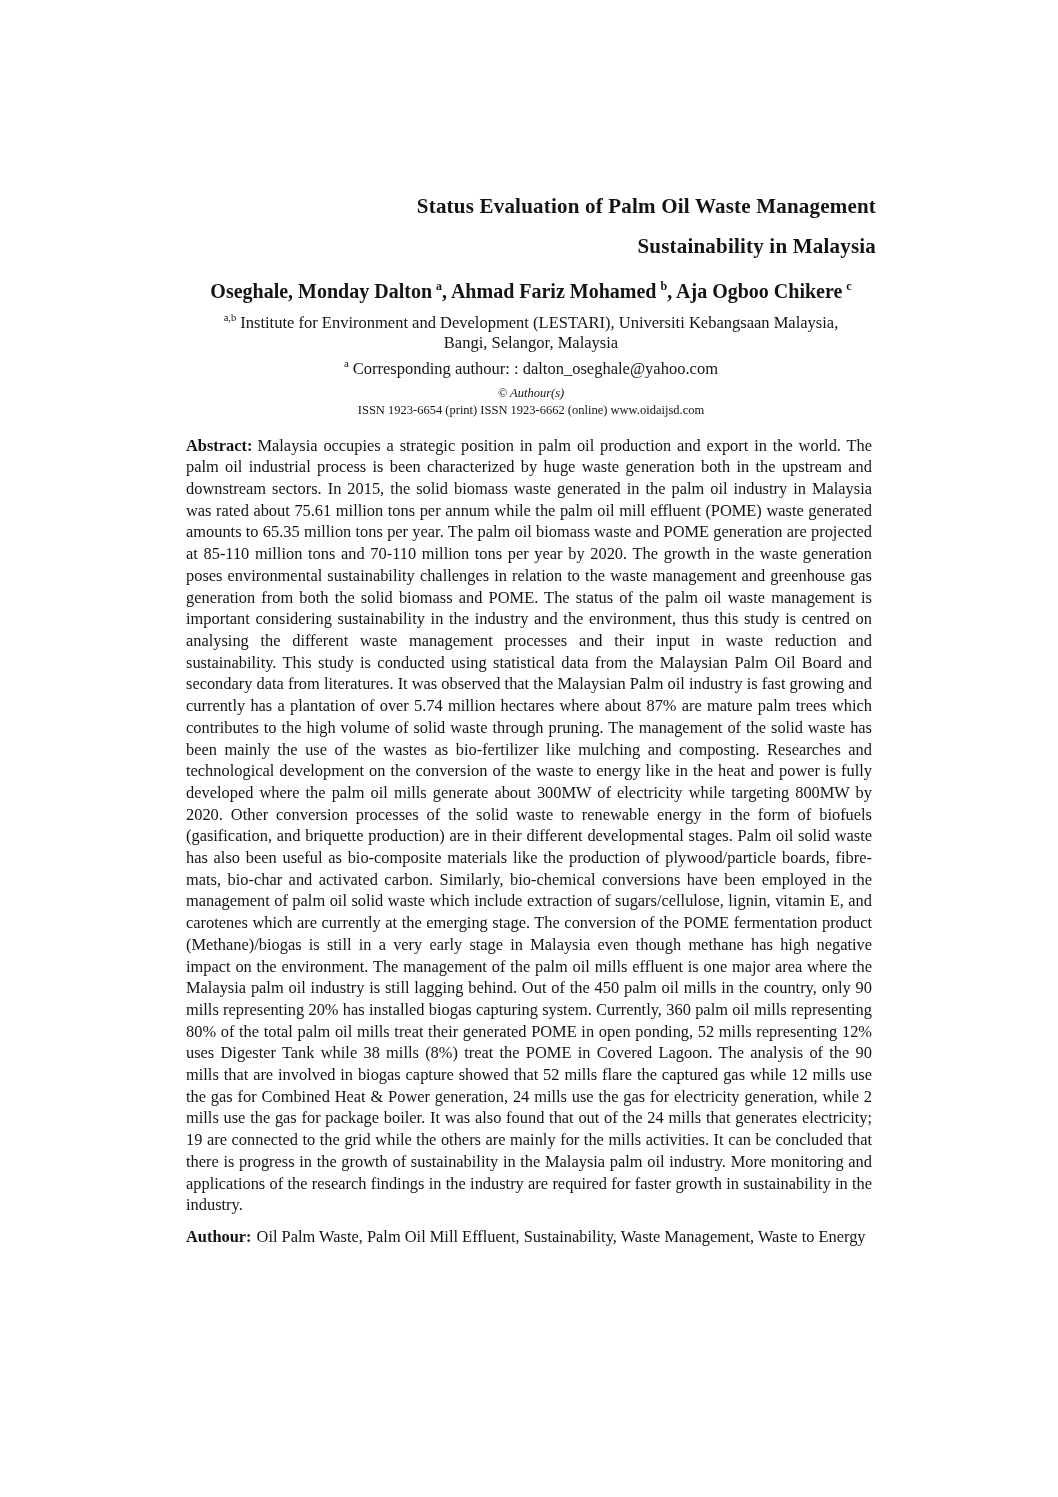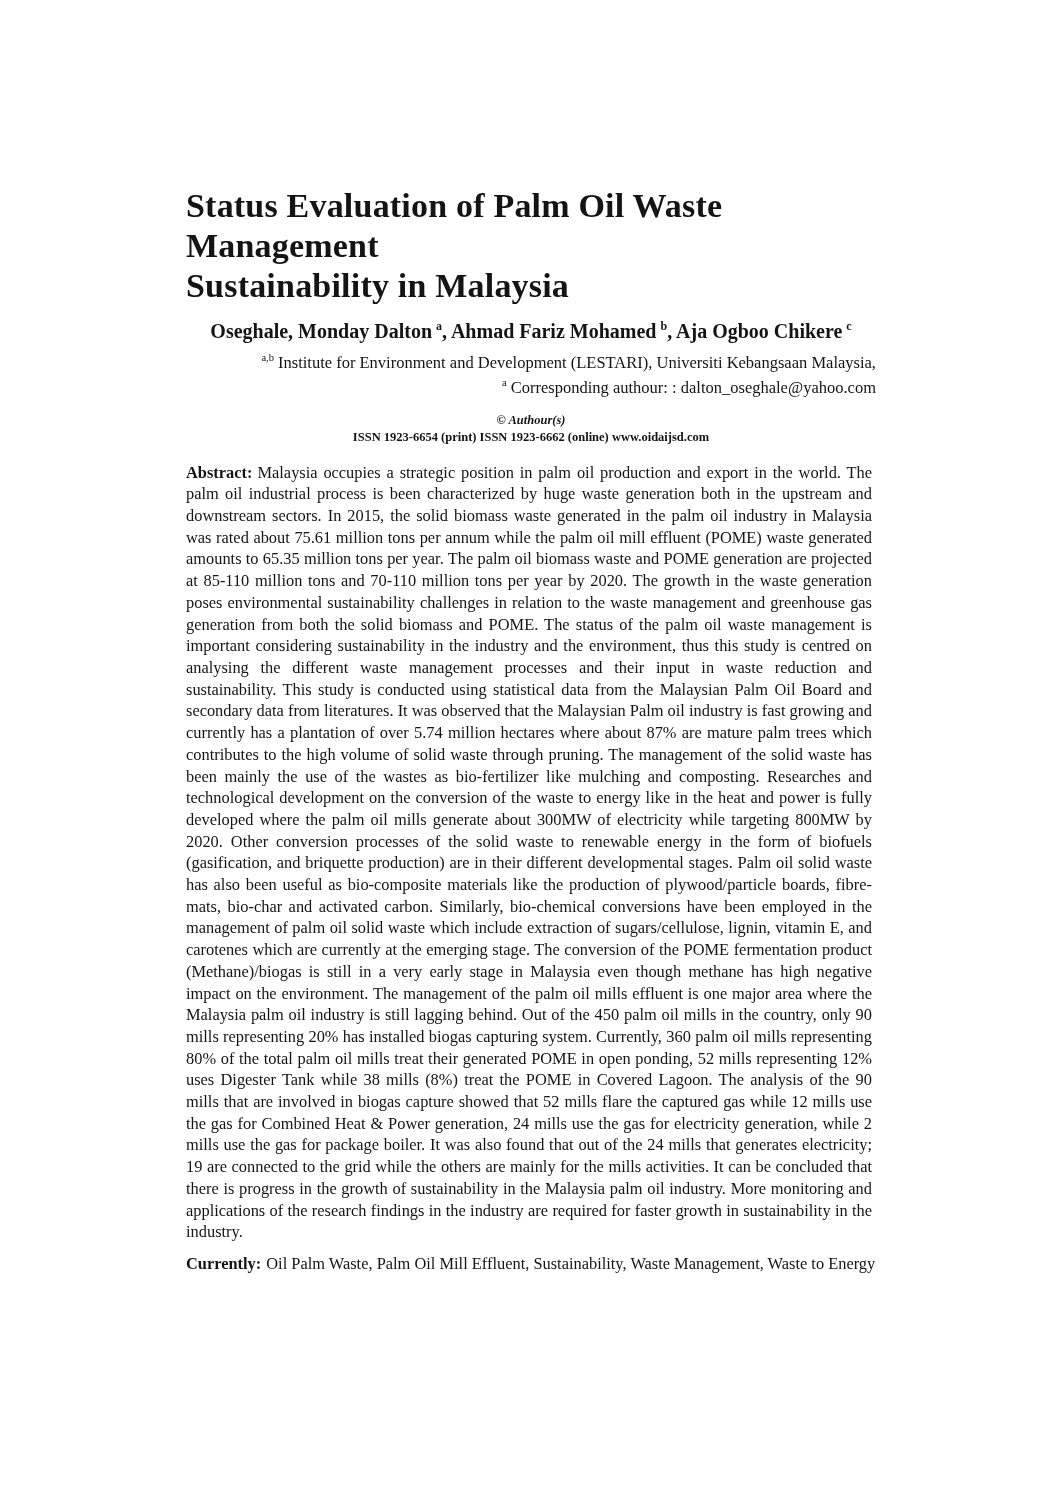--- a/index.html
+++ b/index.html
@@ -15,56 +15,56 @@
     position: relative;
     overflow: hidden;
   }
   .doc {
     position: absolute;
     left: 186px;
     top: 186px;
     width: 690px;
   }
   .title {
-    text-align: left;
+    text-align: right;
     font-weight: bold;
-    font-size: 34px;
+    font-size: 21px;
     line-height: 40px;
     letter-spacing: 0.2px;
   }
   .authors {
     text-align: center;
     font-weight: bold;
     font-size: 20px;
     line-height: 26px;
     margin-top: 7px;
   }
   .authors sup {
     font-size: 12px;
     margin-left: 4px;
     font-weight: bold;
   }
   .affils {
     margin-top: 3px;
   }
   .affil-row {
-    text-align: right;
+    text-align: center;
     font-size: 16.5px;
     line-height: 21px;
   }
   .affil-row sup {
     font-size: 10.5px;
     margin-right: 4px;
   }
   .imprint {
-    margin-top: 14px;
+    margin-top: 6px;
     text-align: center;
     font-size: 12.5px;
     line-height: 17px;
-    font-weight: bold;
+    font-weight: normal;
   }
   .imprint .copyright-line {
     font-style: italic;
   }
   .abstract {
     margin: 16px 4px 0 0;
     text-align: justify;
     font-size: 16.4px;
     line-height: 21.7px;
   }
@@ -87,25 +87,26 @@
 
   <div class="title">
     <div>Status Evaluation of Palm Oil Waste Management</div>
     <div>Sustainability in Malaysia</div>
   </div>
 
   <div class="authors"><span>Oseghale, Monday Dalton</span><sup>a</sup><span>, Ahmad Fariz Mohamed</span><sup>b</sup><span>, Aja Ogboo Chikere</span><sup>c</sup></div>
 
   <div class="affils">
     <div class="affil-row"><sup>a,b</sup><span>Institute for Environment and Development (LESTARI), Universiti Kebangsaan Malaysia,</span></div>
+    <div class="affil-row"><span>Bangi, Selangor, Malaysia</span></div>
     <div class="affil-row"><sup>a</sup><span>Corresponding authour: : dalton_oseghale@yahoo.com</span></div>
   </div>
 
   <div class="imprint">
     <div class="copyright-line">© Authour(s)</div>
     <div>ISSN 1923-6654 (print) ISSN 1923-6662 (online) www.oidaijsd.com</div>
   </div>
 
   <p class="abstract"><span class="label">Abstract:</span><span>Malaysia occupies a strategic position in palm oil production and export in the world. The palm oil industrial process is been characterized by huge waste generation both in the upstream and downstream sectors. In 2015, the solid biomass waste generated in the palm oil industry in Malaysia was rated about 75.61 million tons per annum while the palm oil mill effluent (POME) waste generated amounts to 65.35 million tons per year. The palm oil biomass waste and POME generation are projected at 85-110 million tons and 70-110 million tons per year by 2020. The growth in the waste generation poses environmental sustainability challenges in relation to the waste management and greenhouse gas generation from both the solid biomass and POME. The status of the palm oil waste management is important considering sustainability in the industry and the environment, thus this study is centred on analysing the different waste management processes and their input in waste reduction and sustainability. This study is conducted using statistical data from the Malaysian Palm Oil Board and secondary data from literatures. It was observed that the Malaysian Palm oil industry is fast growing and currently has a plantation of over 5.74 million hectares where about 87% are mature palm trees which contributes to the high volume of solid waste through pruning. The management of the solid waste has been mainly the use of the wastes as bio-fertilizer like mulching and composting. Researches and technological development on the conversion of the waste to energy like in the heat and power is fully developed where the palm oil mills generate about 300MW of electricity while targeting 800MW by 2020. Other conversion processes of the solid waste to renewable energy in the form of biofuels (gasification, and briquette production) are in their different developmental stages. Palm oil solid waste has also been useful as bio-composite materials like the production of plywood/particle boards, fibre-mats, bio-char and activated carbon. Similarly, bio-chemical conversions have been employed in the management of palm oil solid waste which include extraction of sugars/cellulose, lignin, vitamin E, and carotenes which are currently at the emerging stage. The conversion of the POME fermentation product (Methane)/biogas is still in a very early stage in Malaysia even though methane has high negative impact on the environment. The management of the palm oil mills effluent is one major area where the Malaysia palm oil industry is still lagging behind. Out of the 450 palm oil mills in the country, only 90 mills representing 20% has installed biogas capturing system. Currently, 360 palm oil mills representing 80% of the total palm oil mills treat their generated POME in open ponding, 52 mills representing 12% uses Digester Tank while 38 mills (8%) treat the POME in Covered Lagoon. The analysis of the 90 mills that are involved in biogas capture showed that 52 mills flare the captured gas while 12 mills use the gas for Combined Heat &amp; Power generation, 24 mills use the gas for electricity generation, while 2 mills use the gas for package boiler. It was also found that out of the 24 mills that generates electricity; 19 are connected to the grid while the others are mainly for the mills activities. It can be concluded that there is progress in the growth of sustainability in the Malaysia palm oil industry. More monitoring and applications of the research findings in the industry are required for faster growth in sustainability in the industry.</span></p>
 
-  <p class="keywords"><span class="label">Currently:</span><span>Oil Palm Waste, Palm Oil Mill Effluent, Sustainability, Waste Management, Waste to Energy</span></p>
+  <p class="keywords"><span class="label">Authour:</span><span>Oil Palm Waste, Palm Oil Mill Effluent, Sustainability, Waste Management, Waste to Energy</span></p>
 
 </div>
 
 </body></html>

